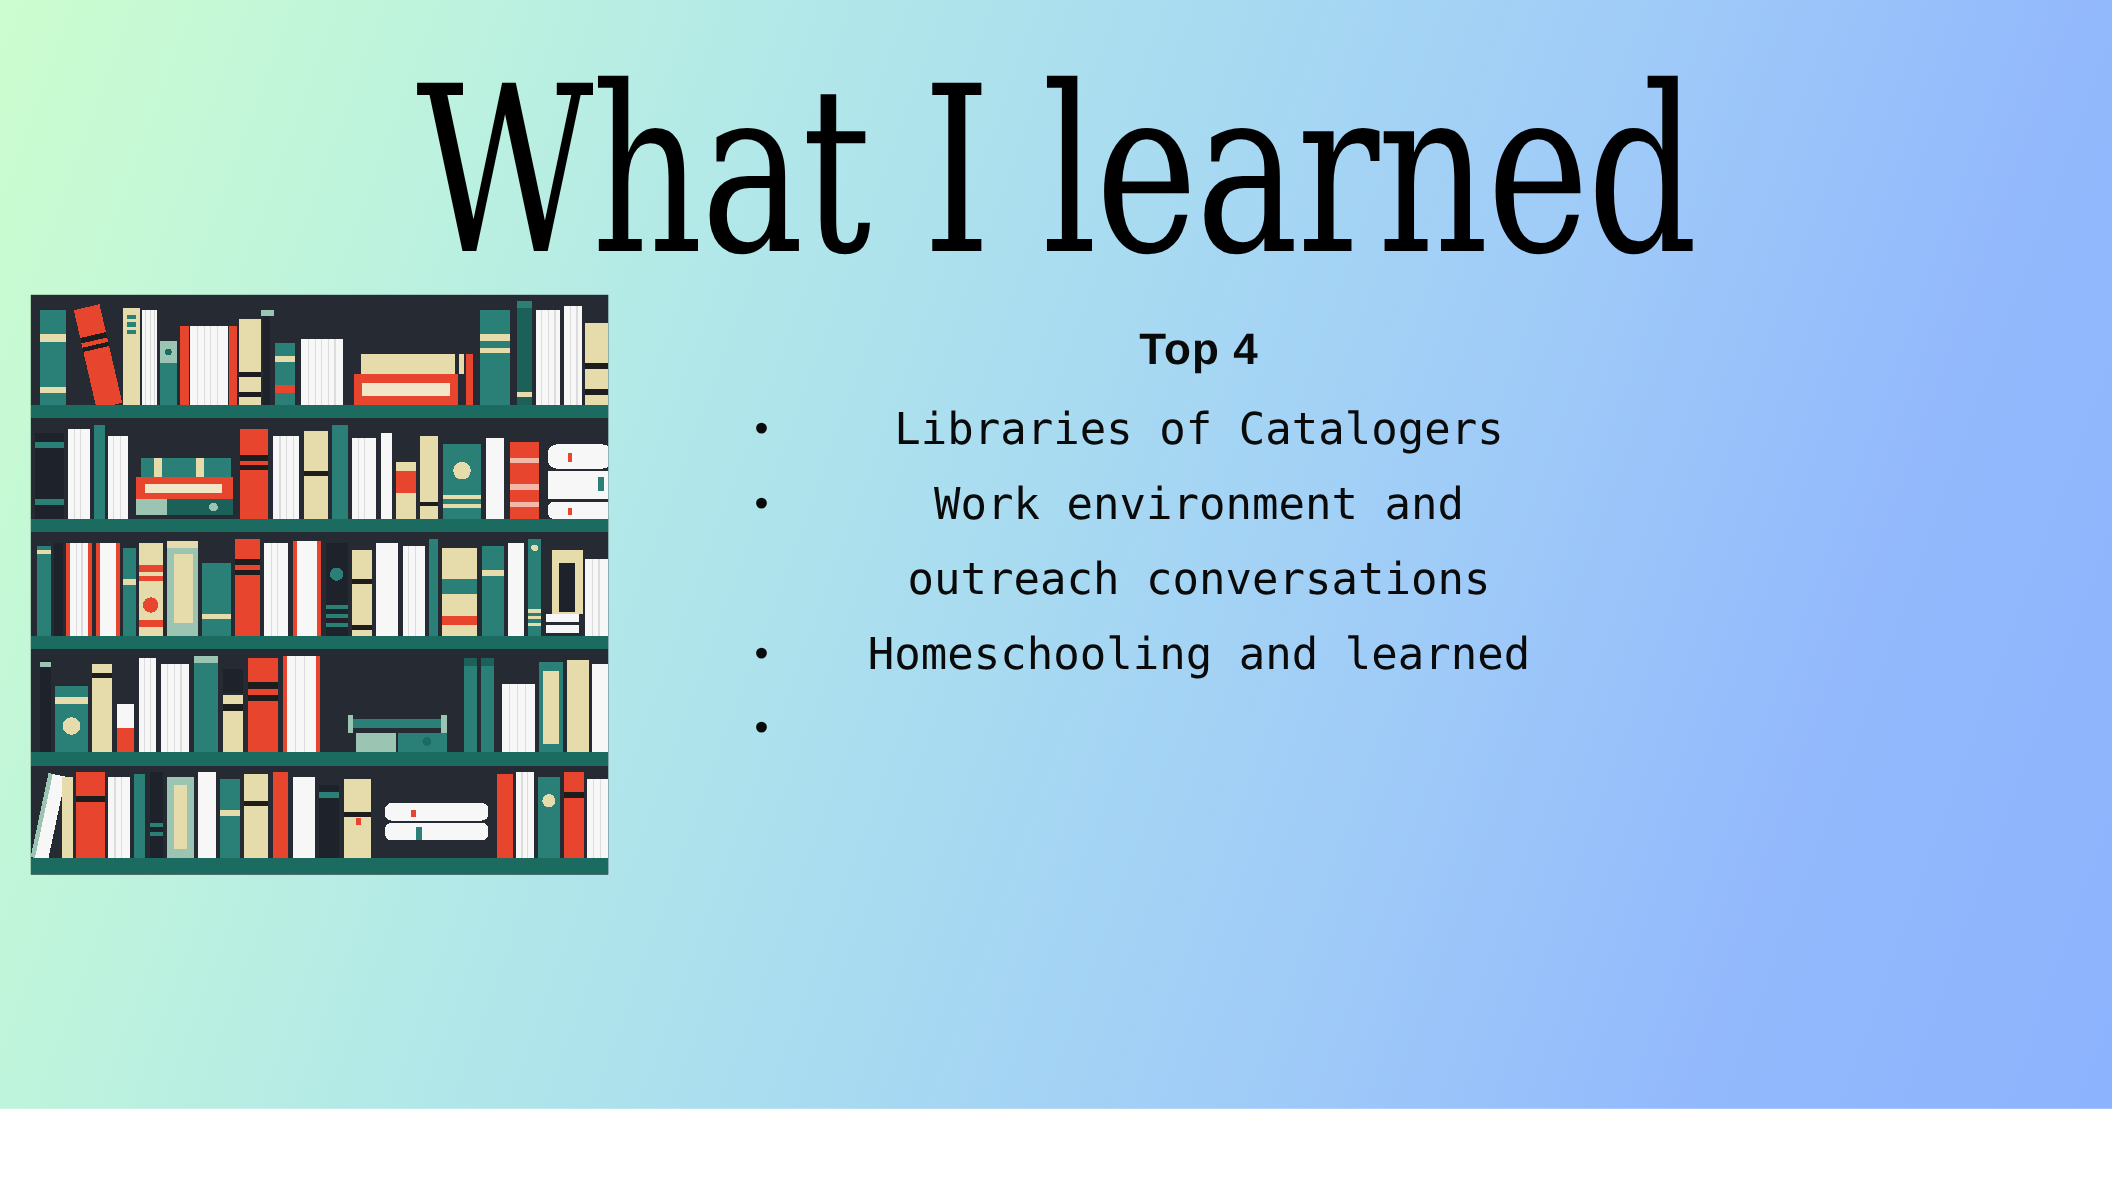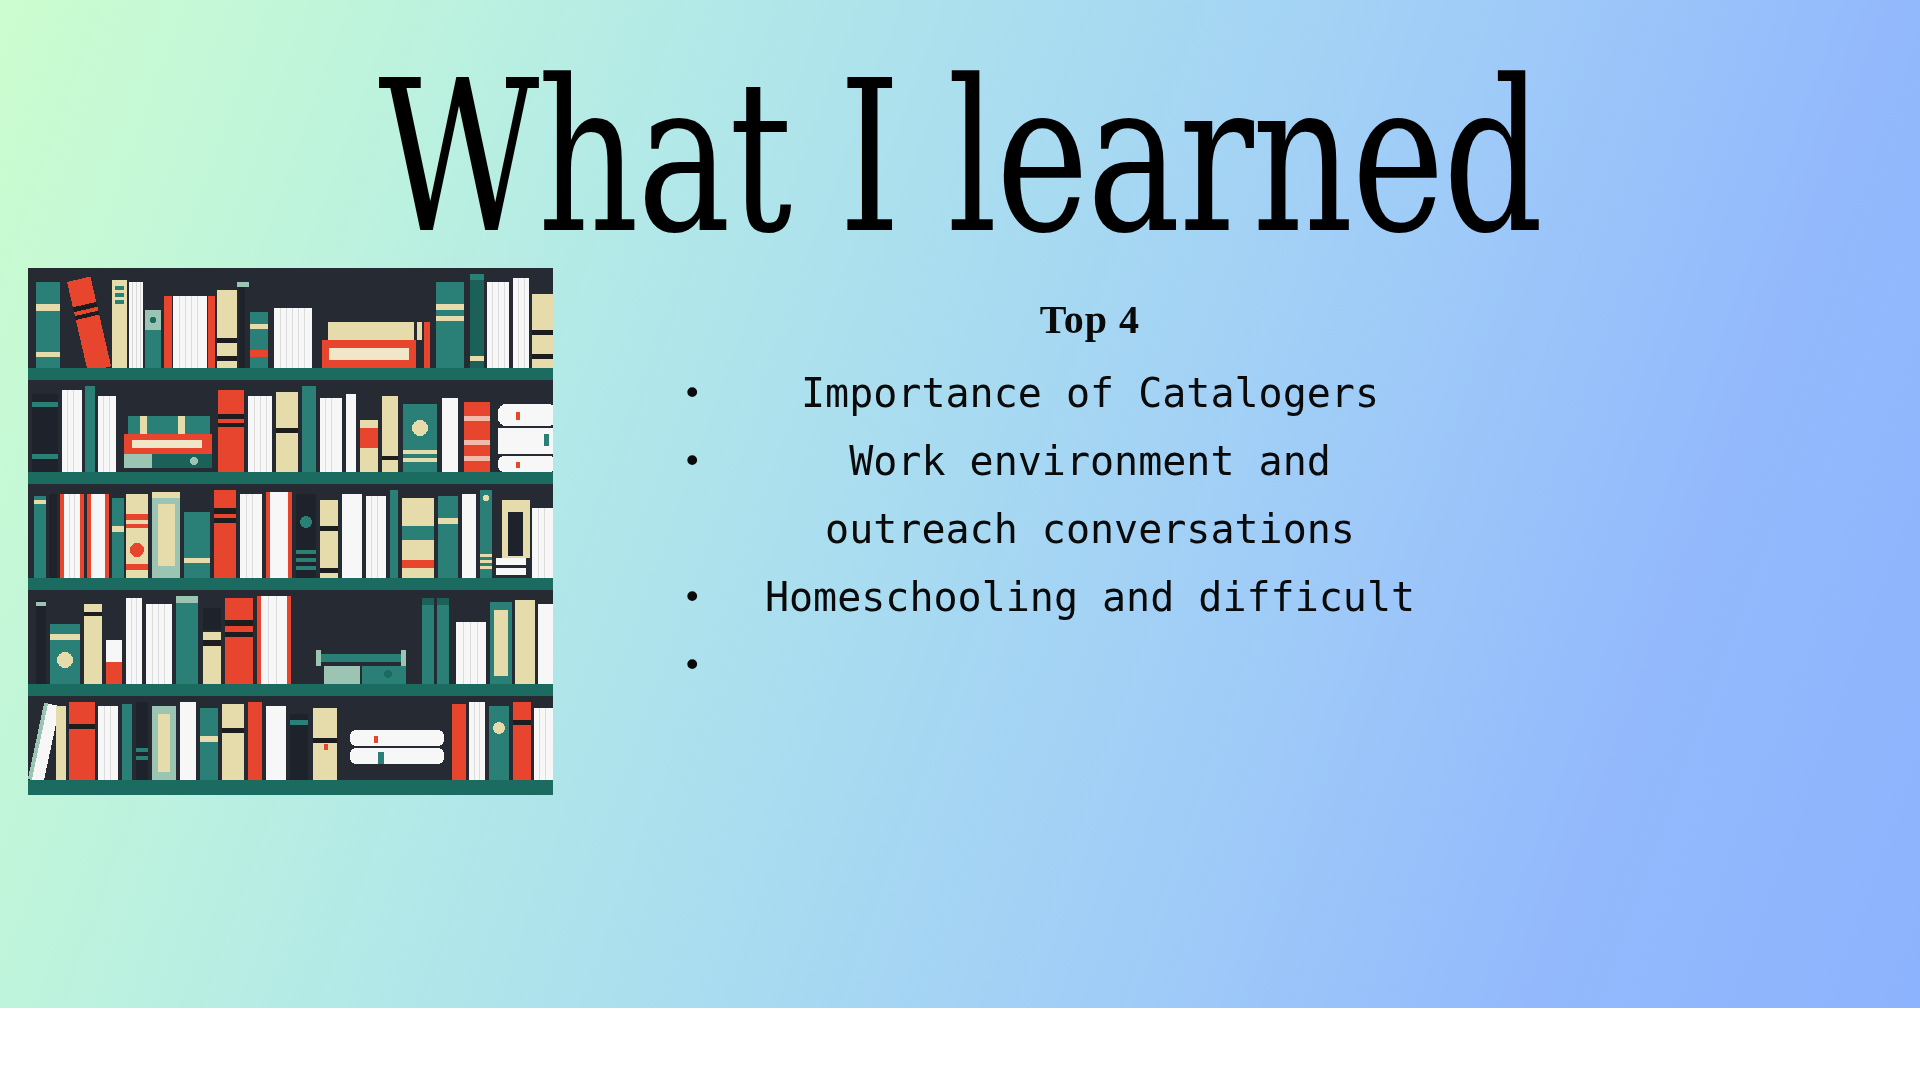--- a/index.html
+++ b/index.html
@@ -53,21 +53,21 @@
 
   
   #content {
     position: absolute;
     left: 640px;
     top: 296px;
     width: 900px;
   }
   #content-heading {
     text-align: center;
-    font-family: Liberation Serif, serif;
+    font-family: Liberation Sans, sans-serif;
     font-size: 40px;
     font-weight: 700;
     color: #0a0a0a;
     letter-spacing: 1px;
     margin: 0 0 16px 0;
   }
   ul#bullets {
     margin: 0;
     padding: 0;
     list-style: none;
@@ -474,30 +474,30 @@
 
       <rect x="0" y="512" width="525" height="15" fill="#1c6b61"></rect>
     </svg>
   </div>
 
   <div id="content">
     <div id="content-heading">Top 4</div>
     <ul id="bullets">
       <li>
         <span class="dot">•</span>
-        <span class="txt">Importance of Catalogers</span>
+        <span class="txt">Libraries of Catalogers</span>
       </li>
       <li>
         <span class="dot">•</span>
         <span class="txt">Work environment and</span>
         <span class="cont">outreach conversations</span>
       </li>
       <li>
         <span class="dot">•</span>
-        <span class="txt">Homeschooling and difficult</span>
+        <span class="txt">Homeschooling and learned</span>
       </li>
       <li>
         <span class="dot">•</span>
       </li>
     </ul>
   </div>
 
 </div>
 
 </body></html>

